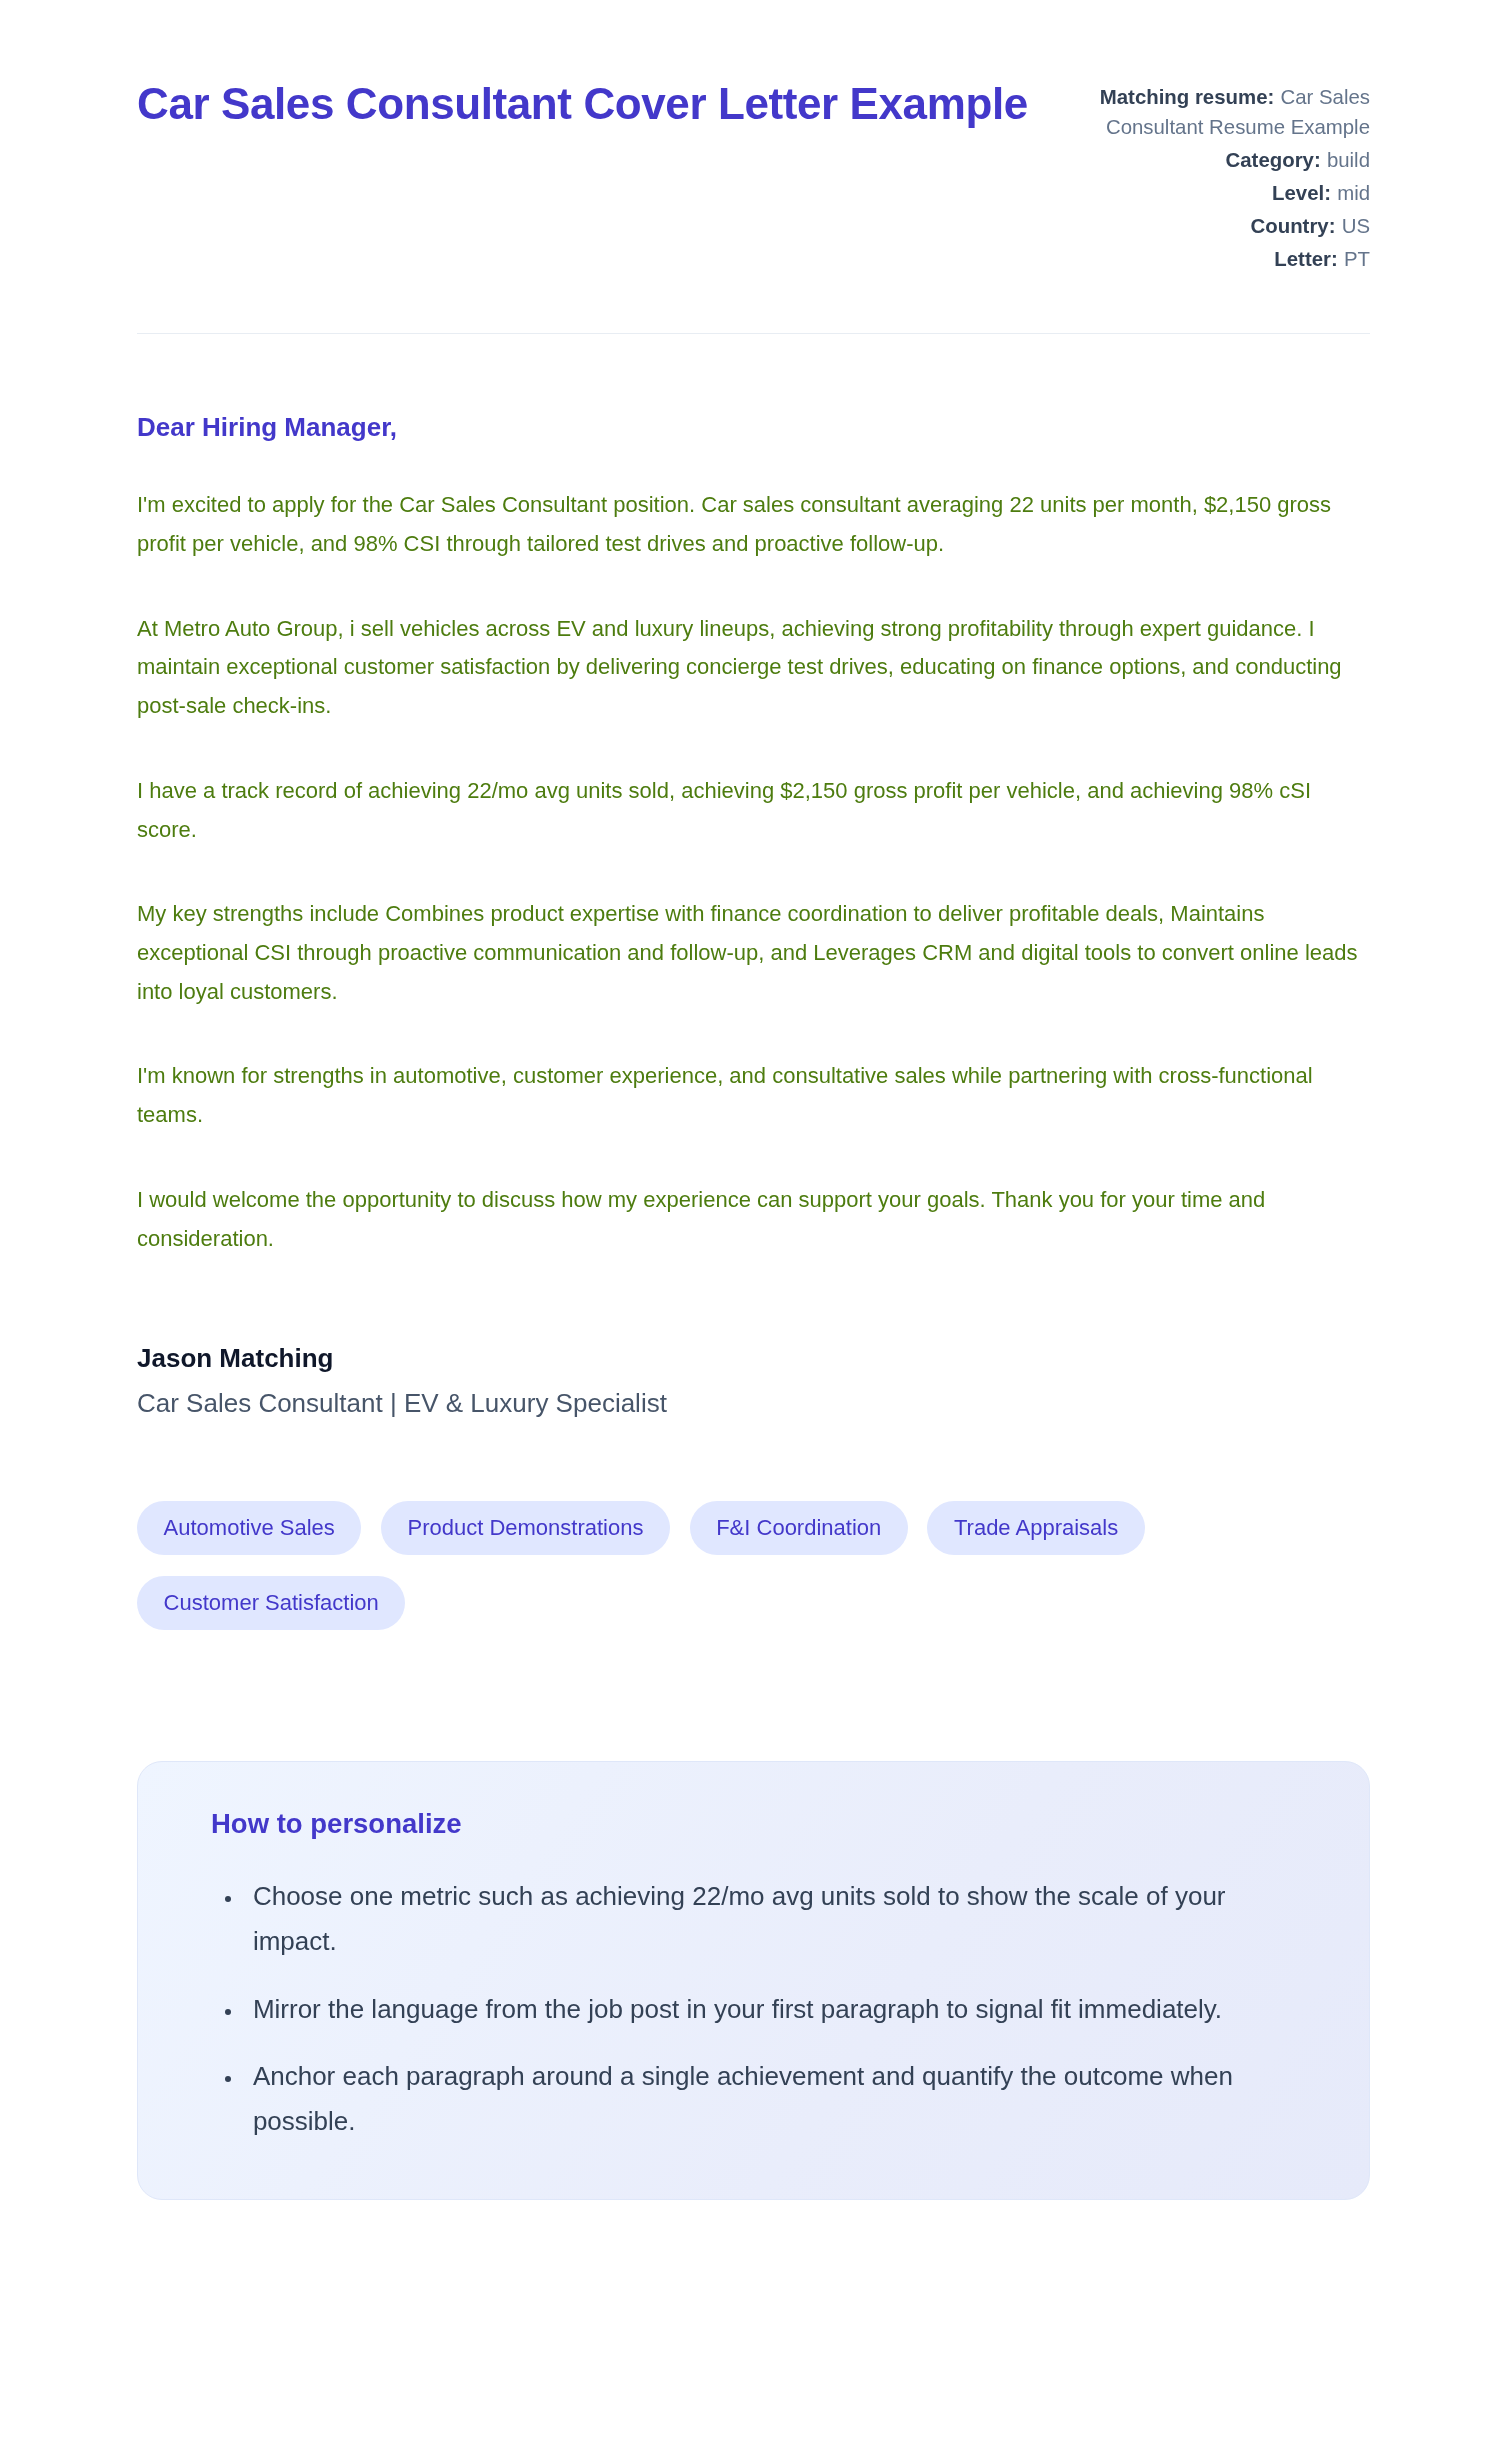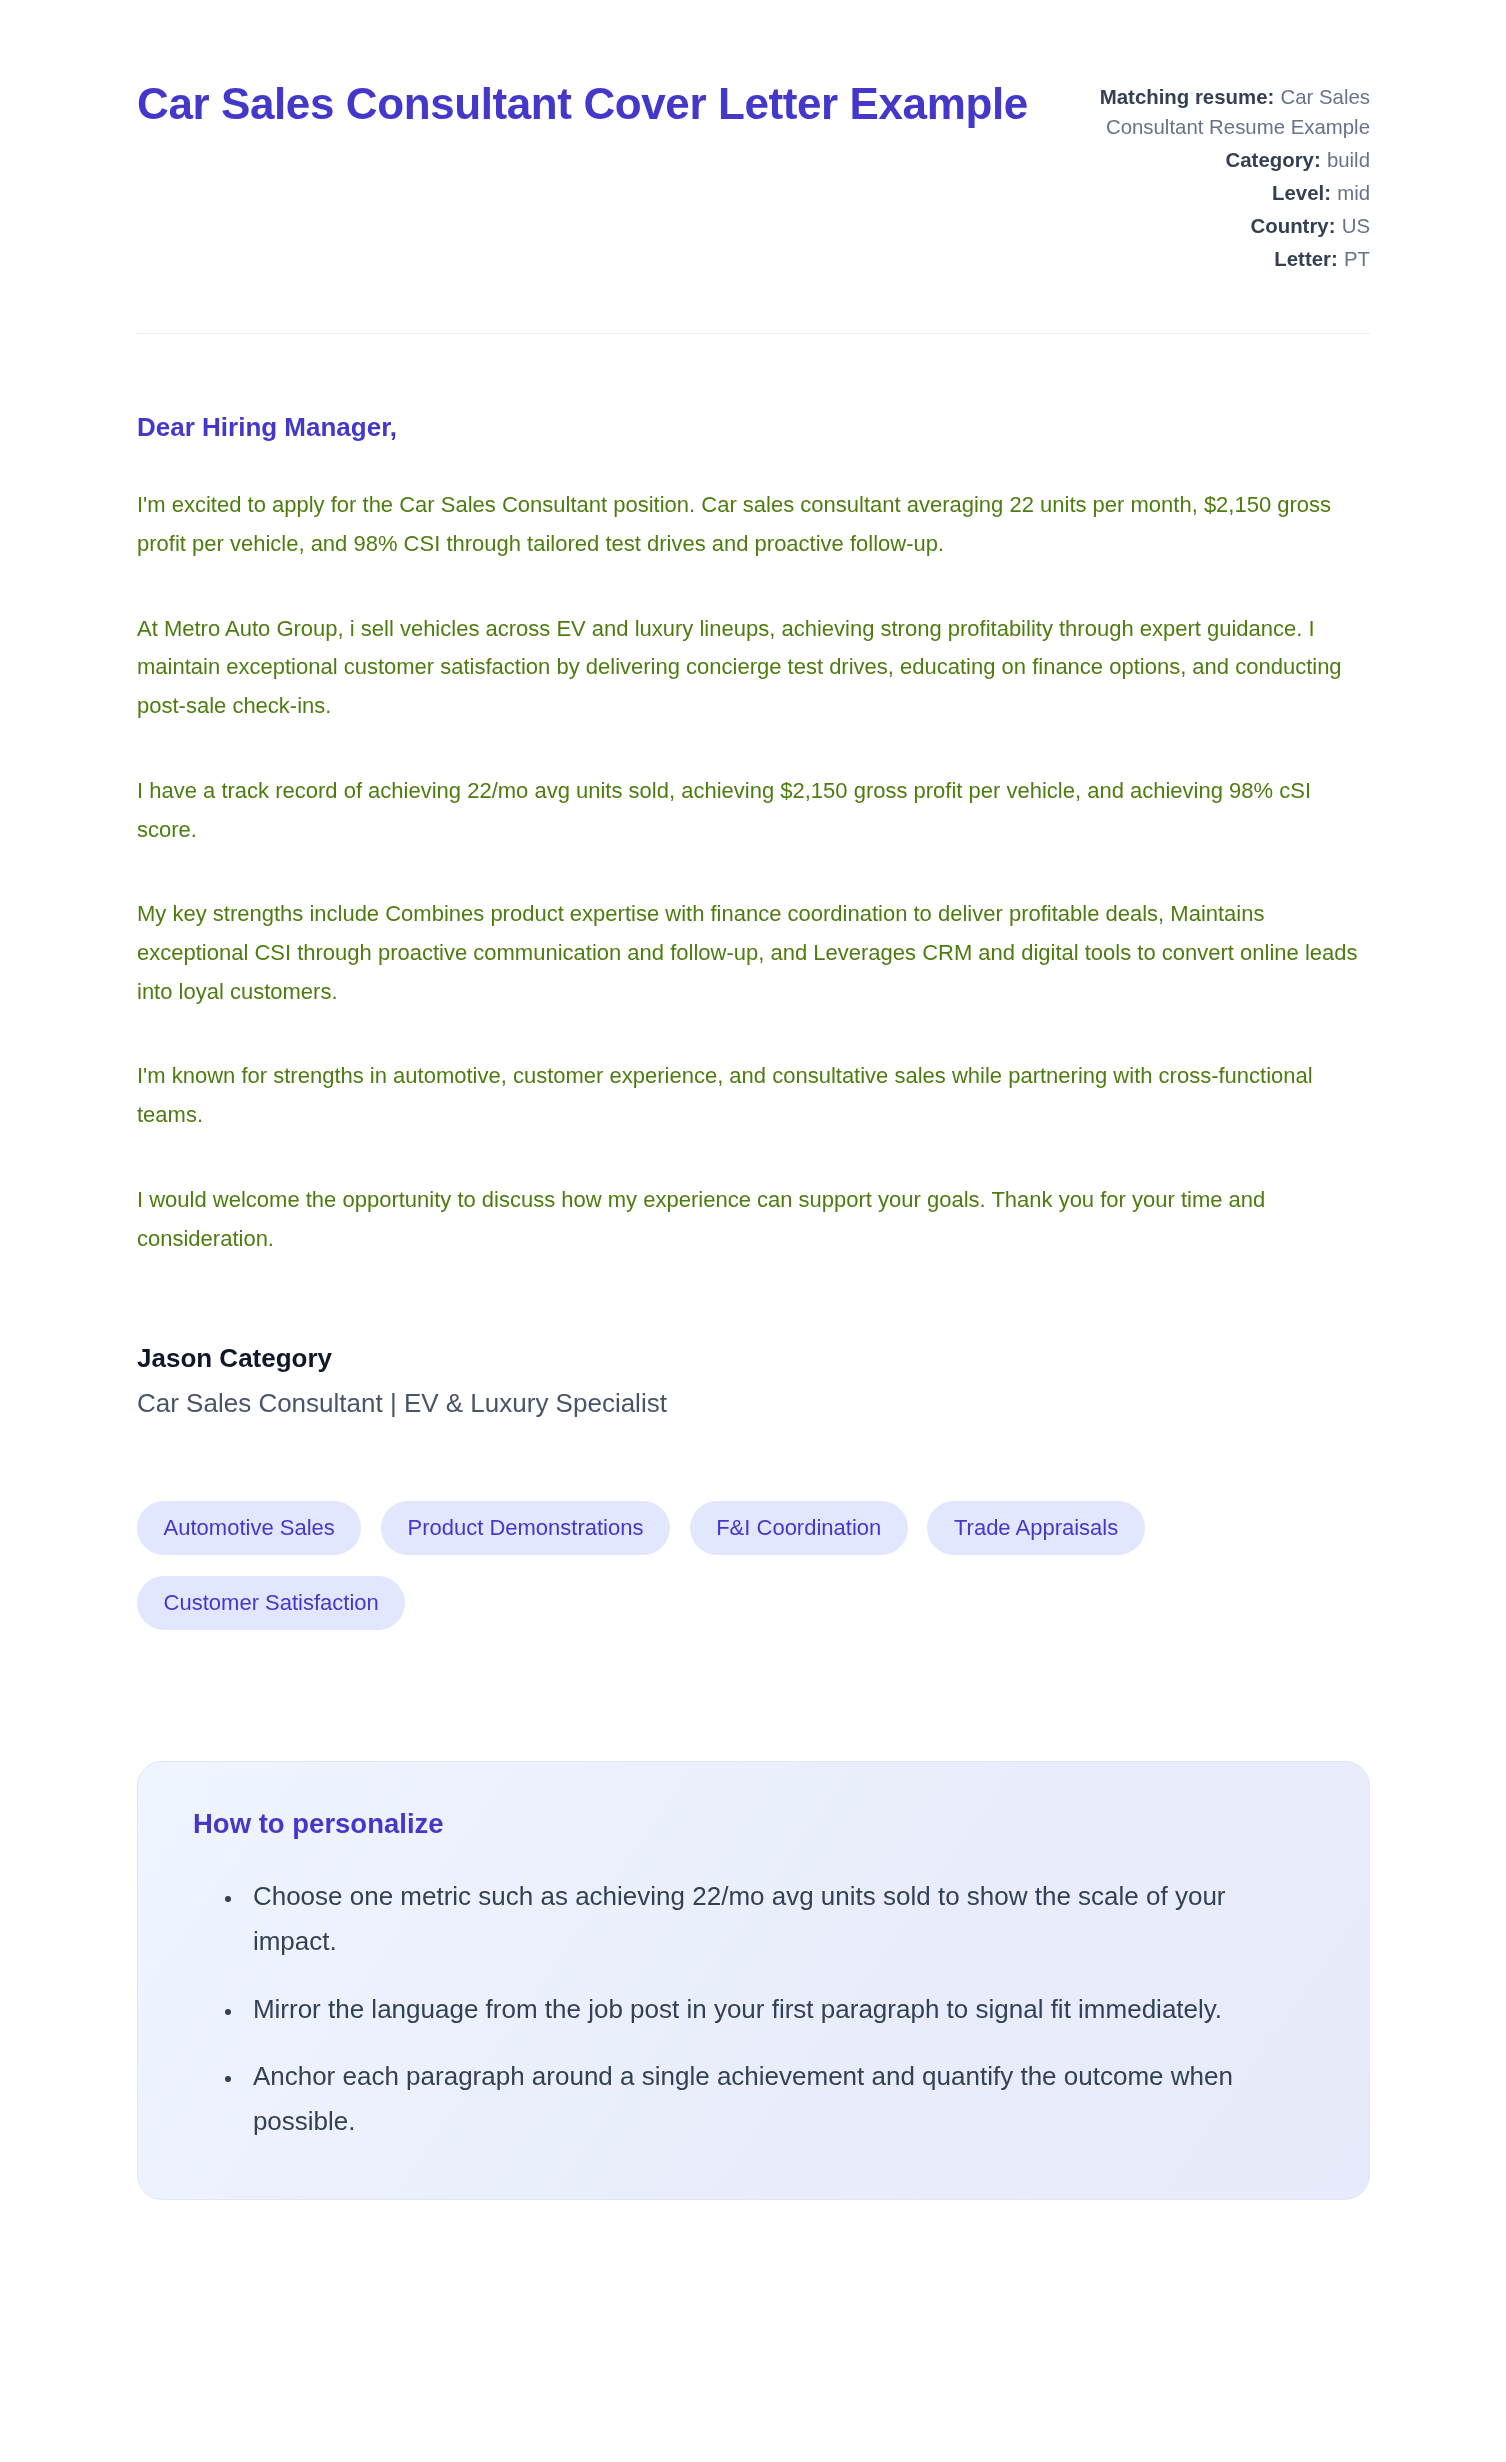--- a/index.html
+++ b/index.html
@@ -105,21 +105,21 @@
   
   .callout {
     margin-top: 131px;
     border-radius: 25px;
     background: linear-gradient(125deg, #eff5ff 0%, #e9edfb 60%, #e6eafa 100%);
     border: 0.9px solid #dfe7f9;
     padding: 46px 55px 43px 55px;
     box-sizing: border-box;
   }
   .callout-title {
-    margin: 0 0 34px 0;
+    margin: 0 0 34px 18px;
     font-size: 27.5px;
     font-weight: 700;
     color: #4338ca;
   }
   .callout-list {
     margin: 12px;
     padding-left: 39px;
   }
   .callout-list li {
     font-size: 26px;
@@ -164,21 +164,21 @@
   <section class="letter">
     <p class="salutation">Dear Hiring Manager,</p>
     <p class="body-paragraph">I'm excited to apply for the Car Sales Consultant position. Car sales consultant averaging 22 units per month, $2,150 gross profit per vehicle, and 98% CSI through tailored test drives and proactive follow-up.</p>
     <p class="body-paragraph">At Metro Auto Group, i sell vehicles across EV and luxury lineups, achieving strong profitability through expert guidance. I maintain exceptional customer satisfaction by delivering concierge test drives, educating on finance options, and conducting post-sale check-ins.</p>
     <p class="body-paragraph">I have a track record of achieving 22/mo avg units sold, achieving $2,150 gross profit per vehicle, and achieving 98% cSI score.</p>
     <p class="body-paragraph">My key strengths include Combines product expertise with finance coordination to deliver profitable deals, Maintains exceptional CSI through proactive communication and follow-up, and Leverages CRM and digital tools to convert online leads into loyal customers.</p>
     <p class="body-paragraph">I'm known for strengths in automotive, customer experience, and consultative sales while partnering with cross-functional teams.</p>
     <p class="body-paragraph">I would welcome the opportunity to discuss how my experience can support your goals. Thank you for your time and consideration.</p>
 
     <div class="signature">
-      <p class="signature-name">Jason Category</p>
+      <p class="signature-name">Jason Matching</p>
       <p class="signature-role">Car Sales Consultant | EV &amp; Luxury Specialist</p>
     </div>
   </section>
 
   <div class="tags">
     <span class="tag">Automotive Sales</span>
     <span class="tag">Product Demonstrations</span>
     <span class="tag">F&amp;I Coordination</span>
     <span class="tag">Trade Appraisals</span>
     <span class="tag">Customer Satisfaction</span>

